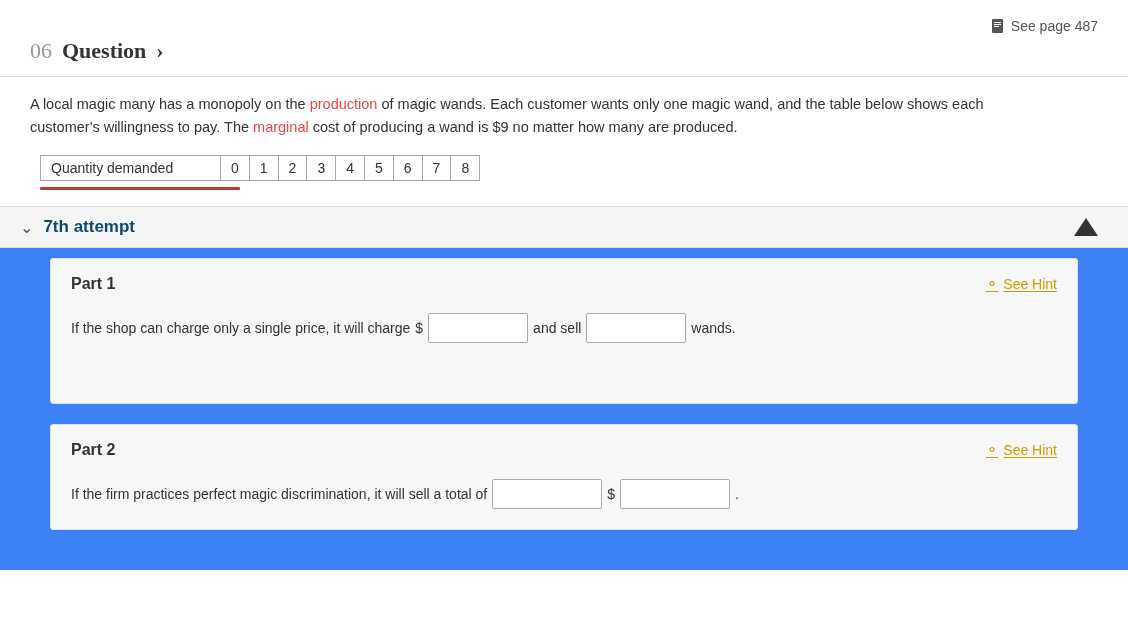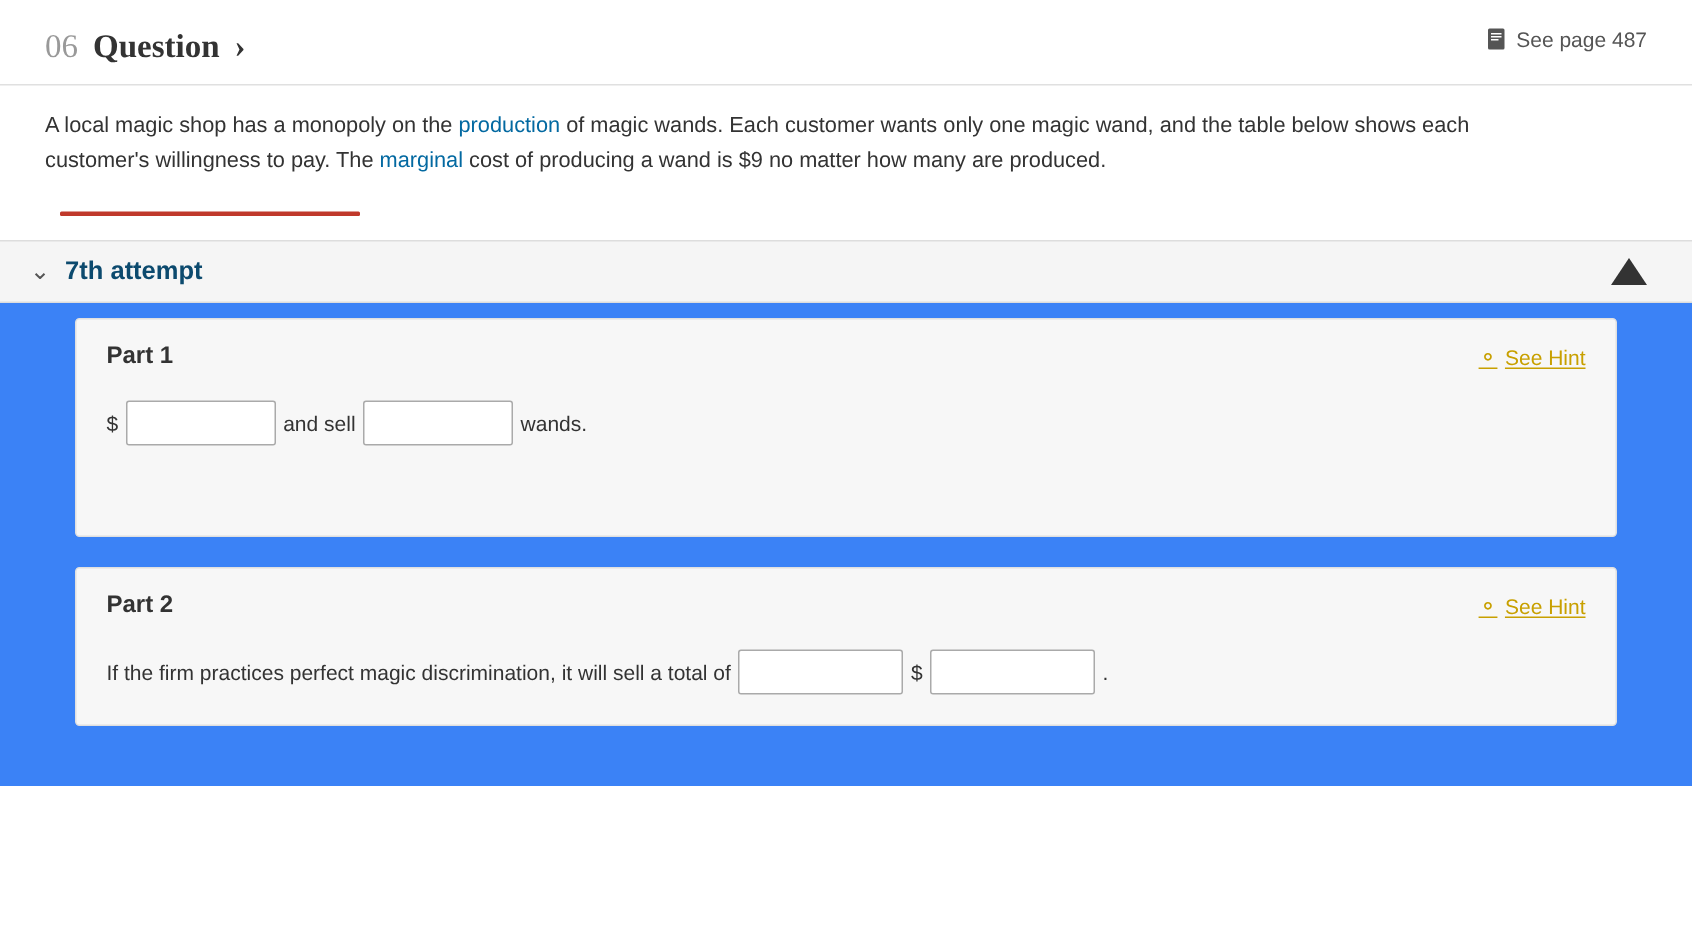--- a/index.html
+++ b/index.html
@@ -30,20 +30,21 @@
     .question-number {
       font-size: 22px;
       font-weight: 300;
       color: #999;
     }
 
     .question-title {
       font-size: 22px;
       font-weight: bold;
       color: #333;
+      margin-top: 20px;
     }
 
     .question-dot {
       font-size: 22px;
       font-weight: bold;
       color: #333;
     }
 
     .see-page {
       display: flex;
@@ -60,21 +61,21 @@
 
     .question-text {
       font-size: 14.5px;
       line-height: 1.6;
       color: #333;
       font-family: Arial, sans-serif;
       max-width: 1000px;
     }
 
     .question-text .highlight {
-      color: #0369a1;
+      color: #ef4444;
     }
 
     .data-table {
       border-collapse: collapse;
       margin: 16px 0 6px 10px;
       border: 1px solid #aaa;
     }
 
     .data-table td {
       border: 1px solid #aaa;
@@ -236,25 +237,37 @@
       <rect x="4" y="4" width="7" height="1" fill="#fff"></rect>
       <rect x="4" y="6" width="7" height="1" fill="#fff"></rect>
       <rect x="4" y="8" width="5" height="1" fill="#fff"></rect>
     </svg>
     <span>See page 487</span>
   </div>
 </div>
 
 <div class="question-body">
   <div class="question-text">
-    <span>A local magic shop has a monopoly on the </span><span class="highlight">production</span><span> of magic wands. Each customer wants only one magic wand, and the table below shows each customer's willingness to pay. The </span><span class="highlight">marginal</span><span> cost of producing a wand is $9 no matter how many are produced.</span>
+    <span>A local magic many has a monopoly on the </span><span class="highlight">production</span><span> of magic wands. Each customer wants only one magic wand, and the table below shows each customer's willingness to pay. The </span><span class="highlight">marginal</span><span> cost of producing a wand is $9 no matter how many are produced.</span>
   </div>
 
   <table class="data-table">
     <tbody>
+        <tr>
+      <td>Quantity demanded</td>
+      <td>0</td>
+      <td>1</td>
+      <td>2</td>
+      <td>3</td>
+      <td>4</td>
+      <td>5</td>
+      <td>6</td>
+      <td>7</td>
+      <td>8</td>
+    </tr>
   </tbody>
     </table>
   <div class="underline-red"></div>
 </div>
 
 <div class="attempt-bar">
   <div class="attempt-left">
     <span class="chevron-down">⌄</span>
     <span class="attempt-label">7th attempt</span>
   </div>
@@ -265,20 +278,21 @@
 
   <div class="part-section">
     <div class="part-header">
       <span class="part-title">Part 1</span>
       <div class="see-hint">
         <span class="hint-icon">⚬</span>
         <span>See Hint</span>
       </div>
     </div>
     <div class="part-question">
+      <span>If the shop can charge only a single price, it will charge</span>
       <span class="dollar-sign">$</span>
       <input class="answer-input small" type="text" style="">
       <span>and sell</span>
       <input class="answer-input small" type="text" style="">
       <span>wands.</span>
     </div>
     <div class="part-spacer"></div>
   </div>
 
   <div class="part-section">

